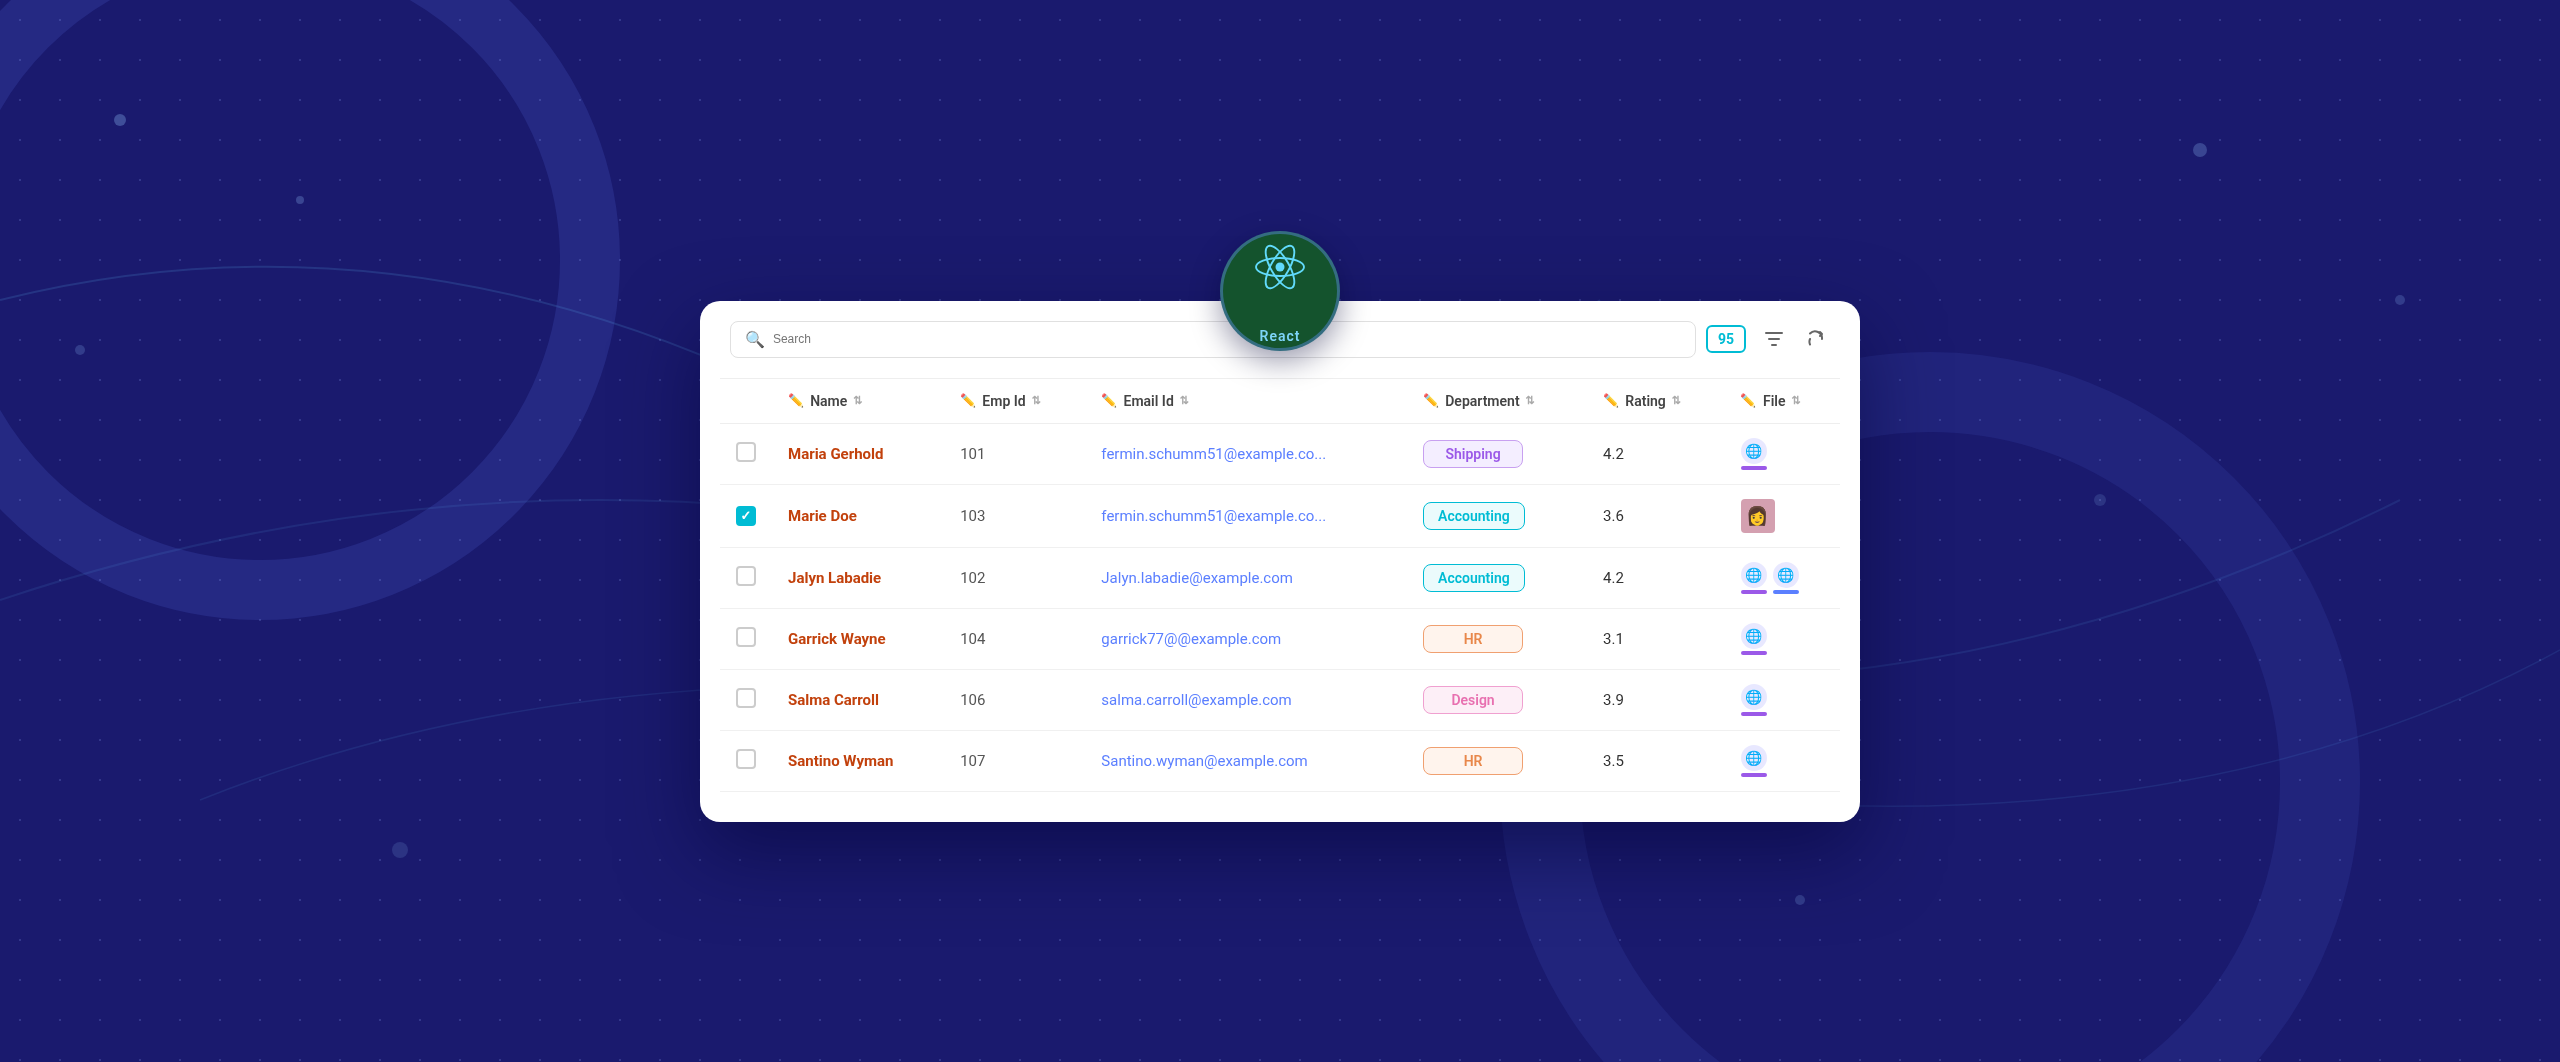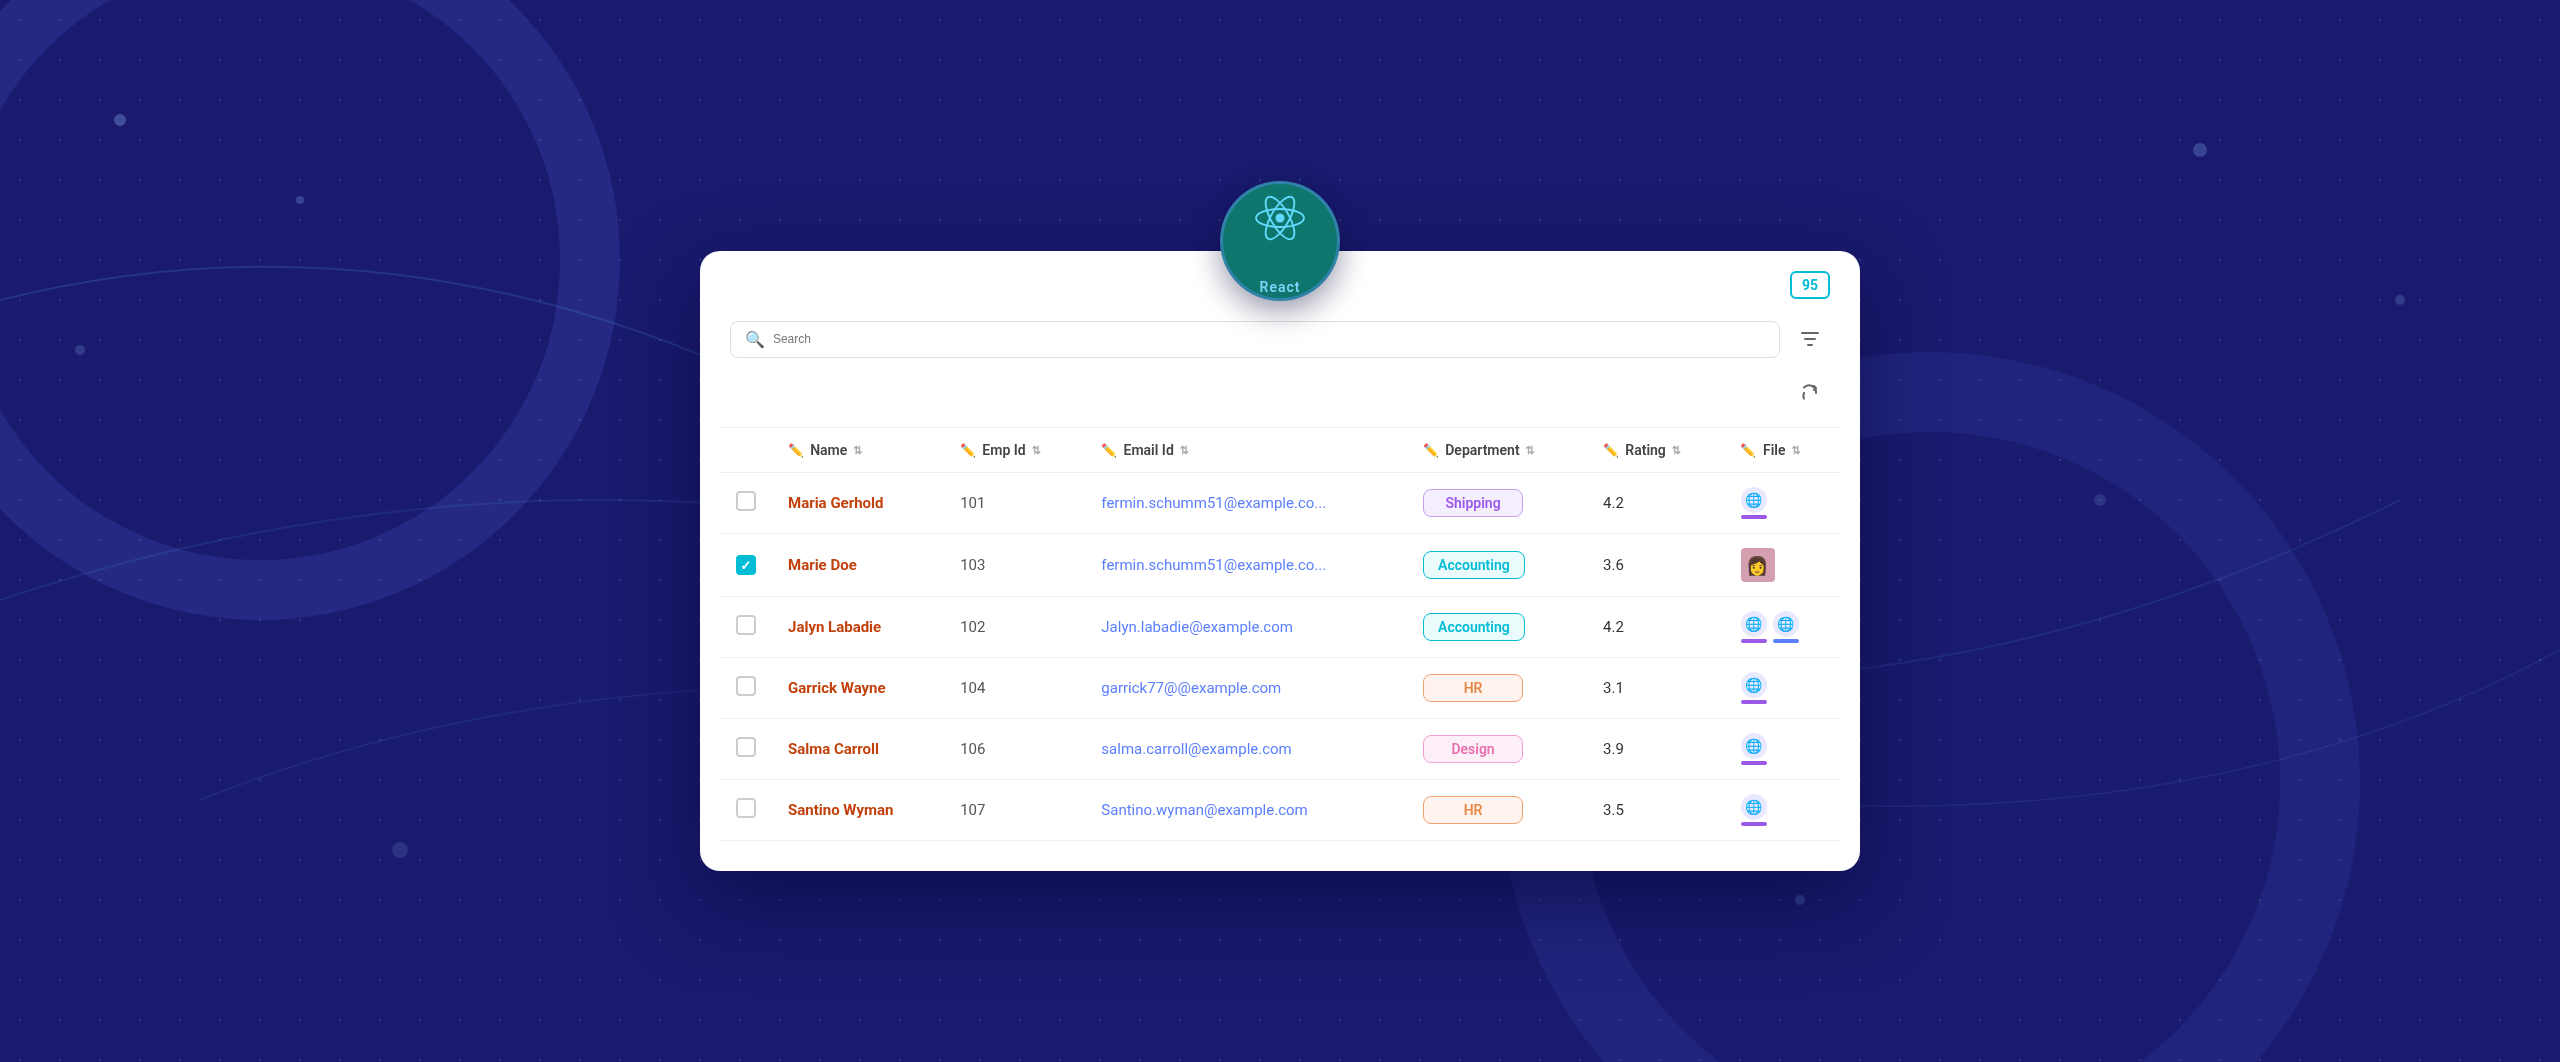--- a/index.html
+++ b/index.html
@@ -75,21 +75,21 @@
       position: absolute;
       top: -70px;
       left: 50%;
       transform: translateX(-50%);
       z-index: 20;
     }
 
     .react-logo {
       width: 120px;
       height: 120px;
-      background: #0f766e;
+      background: #14532d;
       border-radius: 50%;
       display: flex;
       flex-direction: column;
       align-items: center;
       justify-content: center;
       border: 3px solid rgba(100, 150, 255, 0.4);
       box-shadow: 0 10px 30px rgba(0, 0, 50, 0.4);
       gap: 29px;
     }
 
@@ -134,22 +134,21 @@
       outline: none;
       font-size: 12px;
       color: #4c1d95;
       flex: 1;
       background: transparent;
     }
 
     .toolbar-right {
       display: flex;
       align-items: center;
-      gap: 26px;
-      flex-direction: column;
+      gap: 14px;
     }
 
     .count-badge {
       border: 2px solid #00bcd4;
       color: #00bcd4;
       border-radius: 6px;
       padding: 4px 10px;
       font-size: 14px;
       font-weight: 700;
     }

